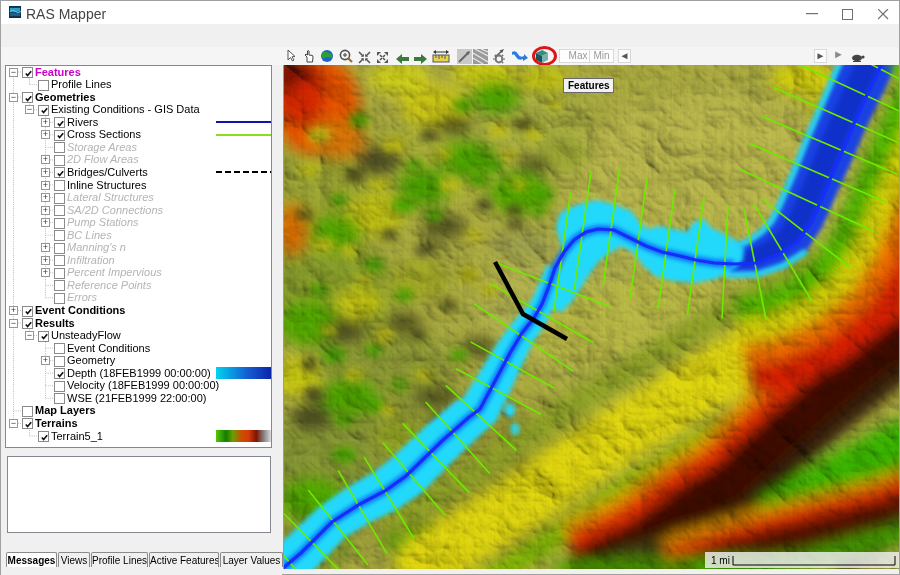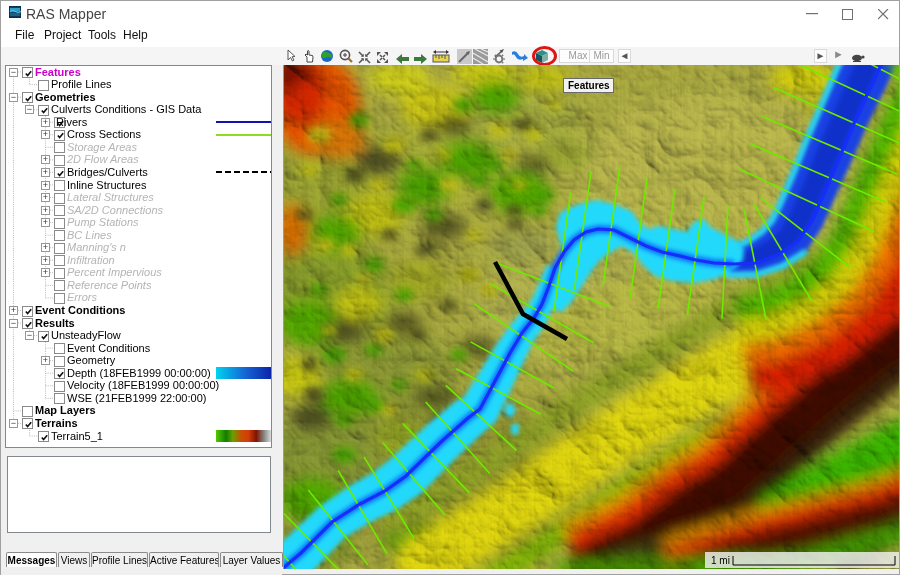--- a/index.html
+++ b/index.html
@@ -32,26 +32,20 @@
    <span class="t" style="left:25px">RAS Mapper</span>
    <svg style="position:absolute;left:805px;top:12px" width="12" height="2">
         <rect width="12" height="1.2" fill="#707070"></rect>
       </svg>
    <svg style="position:absolute;left:841px;top:8px" width="11" height="11">
         <rect x="0.5" y="0.5" width="10" height="10" fill="none" stroke="#707070"></rect>
       </svg>
    <svg style="position:absolute;left:877px;top:8px" width="11" height="11">
         <path d="M0 0 L10 10 M10 0 L0 10" stroke="#707070" stroke-width="1.2"></path>
       </svg>
- </div>
- <div id="menu">
-   <span style="left:14px">File</span>
-      <span style="left:43px">Project</span>
-      <span style="left:87px">Tools</span>
-      <span style="left:122px">Help</span>
  </div>
  <div id="toolbar"></div>
  <div style="position:absolute;left:283px;top:48px;width:14px;height:14px"><svg viewBox="0 0 14 14">
         <path d="M4 1 L4 11 L6.5 8.5 L8.5 12 L10 11 L8 7.8 L11 7.5 Z" fill="#fff" stroke="#555" stroke-width="1"></path>
       </svg></div>
 <div style="position:absolute;left:301px;top:48px;width:14px;height:14px"><svg viewBox="0 0 14 14">
         <path d="M5 13 L5 8 L3 6 L4 5 L5.5 6 L5.5 2 L6.5 1.5 L7 2 L7 6 L10.5 6.5 L11 8 L10.5 13 Z" fill="#fff" stroke="#444" stroke-width="1"></path>
       </svg></div>
 <div style="position:absolute;left:319px;top:48px;width:14px;height:14px"><svg viewBox="0 0 14 14">
         <circle cx="7" cy="7" r="6" fill="#1c66c8"></circle>
@@ -212,28 +206,28 @@
             <path d="M2 5 L4 7.2 L8 2.5" stroke="#111" stroke-width="1.8" fill="none"></path>
           </svg>
         </div>
 <div class="tl" style="left:29px;top:24.6px;font-weight:bold">Geometries</div>
 <div class="exp" style="left:19px;top:39.2px">−</div>
 <div class="cb" style="left:32px;top:38.7px">
           <svg viewBox="0 0 10 10">
             <path d="M2 5 L4 7.2 L8 2.5" stroke="#111" stroke-width="1.8" fill="none"></path>
           </svg>
         </div>
-<div class="tl" style="left:45px;top:37.2px;">Culverts Conditions - GIS Data</div>
+<div class="tl" style="left:45px;top:37.2px;">Existing Conditions - GIS Data</div>
 <div class="exp" style="left:35px;top:51.7px">+</div>
 <div class="cb" style="left:48px;top:51.2px">
           <svg viewBox="0 0 10 10">
             <path d="M2 5 L4 7.2 L8 2.5" stroke="#111" stroke-width="1.8" fill="none"></path>
           </svg>
         </div>
-<div class="tl" style="left:50px;top:49.7px;">Rivers</div>
+<div class="tl" style="left:61px;top:49.7px;">Rivers</div>
 <div class="exp" style="left:35px;top:64.2px">+</div>
 <div class="cb" style="left:48px;top:63.8px">
           <svg viewBox="0 0 10 10">
             <path d="M2 5 L4 7.2 L8 2.5" stroke="#111" stroke-width="1.8" fill="none"></path>
           </svg>
         </div>
 <div class="tl" style="left:61px;top:62.2px;">Cross Sections</div>
 <div class="cb" style="left:48px;top:76.3px"></div>
 <div class="tl" style="left:61px;top:74.8px;color:#b4b4b4;font-style:italic">Storage Areas</div>
 <div class="exp" style="left:35px;top:89.4px">+</div>

